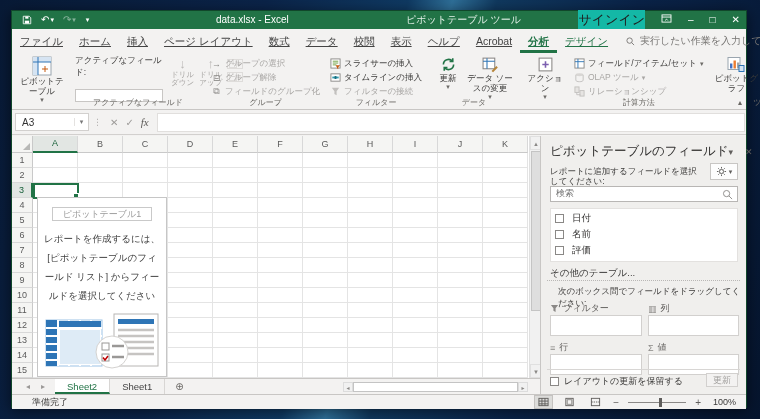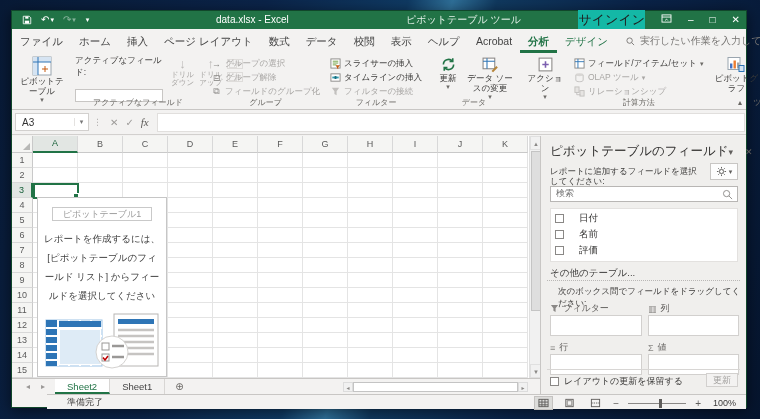--- a/index.html
+++ b/index.html
@@ -16,21 +16,21 @@
   .qat .qbtn.dim { opacity:.45; }
   .qat .tiny { font-size:7px; margin-left:1px; }
   .doc-title { position:absolute; left:204px; top:0; line-height:18px; font-size:10px; color:#fff; white-space:nowrap; }
   .ctx-title { position:absolute; left:394px; top:0; line-height:18px; font-size:10px; color:#e4f1e9; white-space:nowrap; }
   .title-right { position:absolute; right:6px; top:0; height:18px; display:flex; align-items:center; gap:16px; }
   .signin { background:#14b8a6; color:#1e1e1e; font-size:13px; padding:1px 0; }
   .wbtn { color:#fff; font-size:10px; line-height:18px; }
 
   
   .tabsrow { position:absolute; left:0; top:18px; right:0; height:24px; background:#f3f2f1; display:flex; align-items:stretch; }
-  .tab { font-size:10.5px; color:#444; padding:0 8px; line-height:24px; white-space:nowrap; }
+  .tab { font-size:10.5px; color:#444; padding:0 8px; line-height:24px; white-space:nowrap;text-decoration:underline; }
   .tab.active { color:#217346; border-bottom:3px solid #217346; font-weight:bold; }
   .tab.ctx { color:#217346; }
   .tellme { display:flex; align-items:center; gap:5px; margin-left:10px; font-size:10px; color:#767472; white-space:nowrap; }
 
   
   .ribbon { position:absolute; left:0; top:42px; right:0; height:57px; background:#f3f2f1; border-bottom:1px solid #c8c6c4; display:flex; align-items:stretch; padding-left:3px; }
   .rgroup { position:relative; padding:2px 4px 12px; display:flex; align-items:flex-start; }
   .glabel { position:absolute; bottom:1px; left:0; right:0; text-align:center; font-size:8px; color:#696763; white-space:nowrap; }
   .vsep { width:1px; background:#d8d6d4; margin:3px 1px 4px; }
   .bigbtn { display:flex; flex-direction:column; align-items:center; width:46px; font-size:8.5px; color:#3b3a39; text-align:center; line-height:1.2; padding-top:1px; }
@@ -90,42 +90,42 @@
   .sheetbar { position:absolute; left:0; top:367px; width:530px; height:16px; background:#f3f2f1; border-top:1px solid #c8c6c4; display:flex; align-items:stretch; }
   .snav { display:flex; align-items:center; gap:11px; padding:0 10px 0 14px; color:#9a9896; font-size:8px; }
   .stab { font-size:9.5px; padding:0 12px; line-height:15px; color:#444; border-right:1px solid #d8d6d4; }
   .stab.active { background:#fff; color:#217346; font-weight:normal; border-bottom:2px solid #217346; }
   .addsheet { font-size:10px; color:#6d6b68; padding:0 10px; line-height:15px; }
   .hscroll { position:absolute; right:14px; top:3px; width:185px; height:10px; display:flex; }
   .hs-arrow { width:10px; font-size:6px; color:#8a8886; text-align:center; line-height:10px; background:#f1f1f1; border:1px solid #dcdcdc; }
   .hs-thumb { flex:1; background:#fff; border:1px solid #c4c4c4; }
 
   
-  .statusbar { position:absolute; left:0; top:383px; right:0; height:15px; background:#f3f2f1; border-top:1px solid #c8c6c4; display:flex; align-items:flex-end; font-size:9px; color:#3b3a39;margin-left:35px; }
+  .statusbar { position:absolute; left:0; top:383px; right:0; height:15px; background:#f3f2f1; border-top:1px solid #c8c6c4; display:flex; align-items:center; font-size:9px; color:#3b3a39; }
   .status-left { padding-left:20px; }
   .status-right { margin-left:auto; display:flex; align-items:center; gap:9px; padding-right:10px; }
   .vbtn { width:17px; height:12px; display:flex; align-items:center; justify-content:center; }
   .vbtn.on { background:#dcdcda; outline:1px solid #c4c2c0; }
   .zoomtrack { position:relative; width:58px; height:1px; background:#8a8886; }
   .zoomthumb { position:absolute; left:31px; top:-4px; width:3px; height:9px; background:#5f5d5b; }
   .zoomsign { font-size:10px; color:#5f5d5b; }
   .zoomval { font-size:9px; color:#3b3a39; width:26px; text-align:right; }
 
   
   .taskpane { position:absolute; right:0; top:125px; width:206px; height:258px; background:#f0efed; border-left:1px solid #c8c6c4; font-size:9.5px; color:#323130; }
   .tp-head { position:absolute; left:9px; top:7px; right:8px; display:flex; align-items:center; }
   .tp-title { font-size:12.5px; color:#323130; white-space:nowrap; }
   .tp-hbtns { margin-left:auto; display:flex; gap:12px; color:#605e5c; font-size:9px; }
   .tp-sub { position:absolute; left:9px; top:30px; width:150px; font-size:8.5px; color:#3b3a39; line-height:1.2; }
   .tp-gear { position:absolute; right:8px; top:27px; width:28px; height:17px; background:#fdfdfd; border:1px solid #c8c6c4; display:flex; align-items:center; justify-content:center; gap:2px; }
   .tp-gear .caret { font-size:7px; color:#605e5c; }
   .tp-search { position:absolute; left:9px; top:50px; right:8px; height:16px; background:#fff; border:1px solid #b8b6b4; display:flex; align-items:center; }
   .tp-search input { flex:1; border:none; outline:none; font-size:9px; color:#333; padding-left:5px; background:transparent; font-family:Liberation Mono, monospace; }
   .tp-fields { position:absolute; left:9px; top:72px; right:8px; height:54px; background:#fff; border:1px solid #e3e1df; padding:3px 4px; display:flex; flex-direction:column; gap:3px; }
-  .fld { display:flex; align-items:center; gap:15px; height:13px; }
+  .fld { display:flex; align-items:center; gap:8px; height:13px; }
   .cb { width:9px; height:9px; border:1px solid #8a8886; background:#fff; flex:none; }
   .tp-more { position:absolute; left:9px; top:131px; font-size:9.5px; color:#3b3a39; }
   .tp-dots { position:absolute; left:6px; right:6px; top:144px; border-top:1px dotted #b9b7b5; }
   .tp-hint { position:absolute; left:17px; top:150px; font-size:8.5px; color:#3b3a39; }
   .area-label { position:absolute; display:flex; align-items:center; gap:4px; font-size:9px; color:#605e5c; }
   .area-box { position:absolute; height:21px; background:#fff; border:1px solid #d2d0ce; }
   .a-l { left:9px;  width:92px; }
   .a-r { left:107px; width:91px; }
   .tp-hline { position:absolute; left:6px; right:6px; top:233px; border-top:1px solid #d8d6d4; }
   .tp-defer { position:absolute; left:9px; top:239px; display:flex; align-items:center; gap:5px; font-size:9px; color:#3b3a39; }

